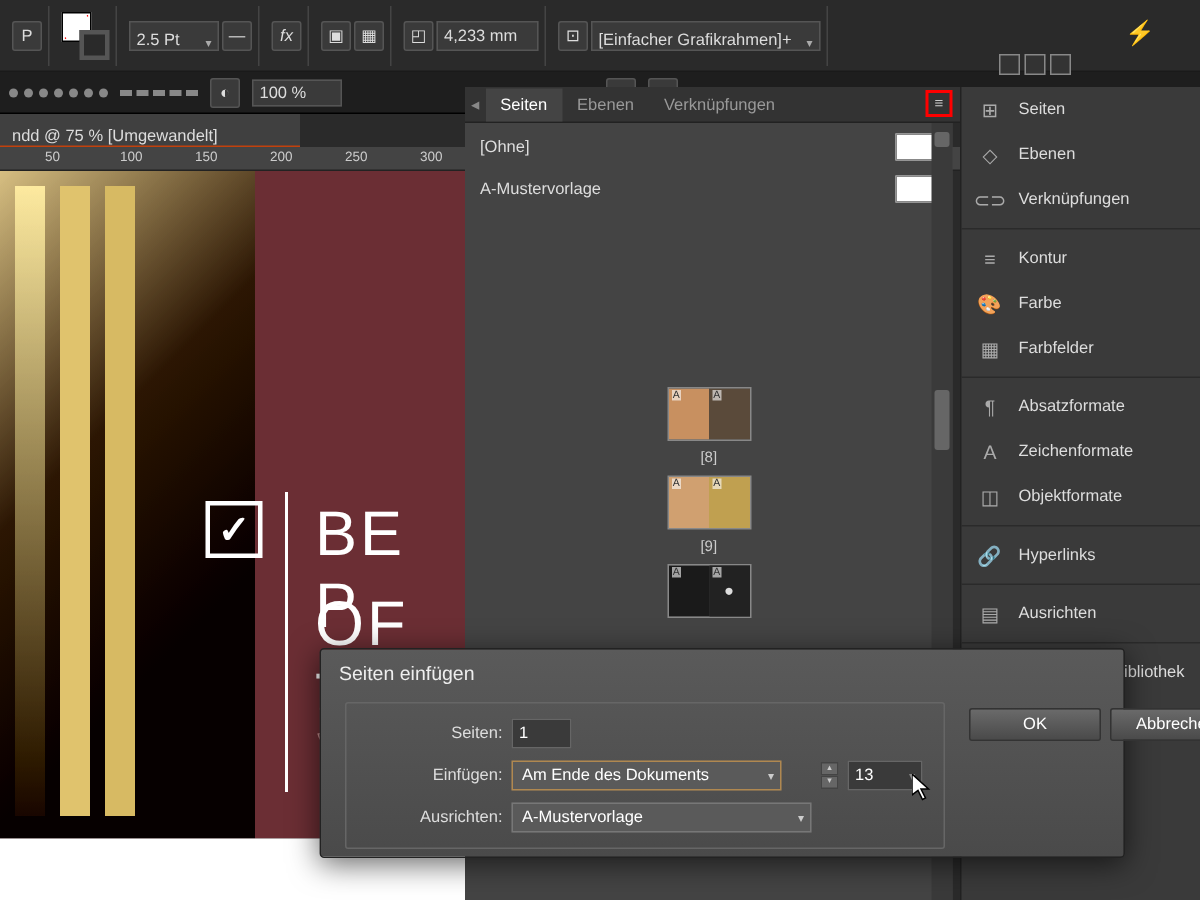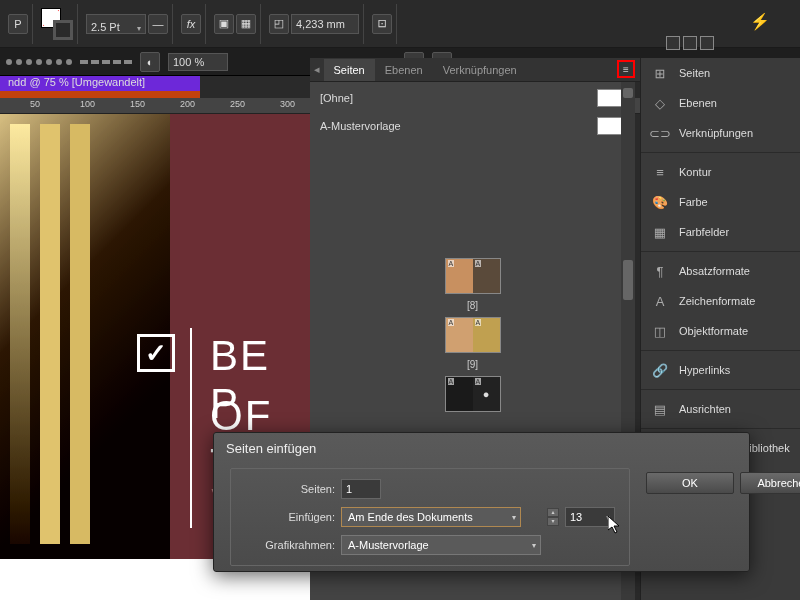--- a/index.html
+++ b/index.html
@@ -14,21 +14,21 @@
 .dropdown{background:#3a3a3a;border:1px solid #555;height:20px;display:flex;align-items:flex-end;padding:0 18px 0 4px;position:relative;min-width:60px}
 .dropdown::after{content:"▾";position:absolute;right:4px;color:#aaa;font-size:8px}
 .dropdown.wide{min-width:140px}
 .num-input{background:#3a3a3a;border:1px solid #555;height:20px;width:68px;display:flex;align-items:center;padding:0 4px}
 .toolbar2{background:#1e1e1e;height:28px;display:flex;align-items:center;padding:0 6px;gap:8px;border-bottom:1px solid #000}
 .dots{display:flex;gap:4px}
 .dot{width:6px;height:6px;border-radius:50%;background:#888}
 .dashes{display:flex;gap:3px;align-items:center}
 .dash{width:8px;height:4px;background:#888}
 .pct{background:#3a3a3a;border:1px solid #555;height:18px;width:60px;display:flex;align-items:center;padding:0 4px}
-.doc-tab{background:#6d28d9;height:22px;display:flex;align-items:flex-start;padding:0 8px;border-bottom:7px solid #c2410c;width:200px}
+.doc-tab{background:#404040;height:22px;display:flex;align-items:flex-end;padding:0 8px;border-bottom:1px solid #c2410c;width:200px}
 .ruler-h{background:#444;height:16px;position:relative;border-bottom:1px solid #222}
 .ruler-h span{position:absolute;font-size:9px;color:#ccc;top:1px}
 .canvas-area{position:absolute;left:0;top:114px;width:363px;height:486px;background:#4d4d4d}
 .page{position:absolute;left:0;top:0;width:310px;height:445px;background:#6b2e34;overflow:hidden}
 .page-img{position:absolute;left:-10px;top:-10px;width:180px;height:470px;background:linear-gradient(135deg,#d4c08a 0%,#3a2818 40%,#1a1208 70%);filter:contrast(1.2)}
 .page-img::before{content:"";position:absolute;top:20px;left:20px;width:20px;height:420px;background:linear-gradient(#e8d89a,#2a1a08);box-shadow:30px 0 0 #d0b870,60px 0 0 #c8b068}
 .check-box{position:absolute;left:137px;top:220px;width:38px;height:38px;border:3px solid #fff;display:flex;align-items:center;justify-content:center}
 .check-box::after{content:"✓";color:#fff;font-size:26px;font-weight:bold}
 .vline{position:absolute;left:190px;top:214px;width:2px;height:200px;background:#fff}
 .txt{position:absolute;left:210px;color:#fff;font-weight:300;letter-spacing:2px}
@@ -106,20 +106,23 @@
   <div class="tb-icon">▦</div>
  </div>
  <div class="tb-group">
   <div class="tb-icon">◰</div>
   <div class="num-input">
         <span>4,233 mm</span>
       </div>
  </div>
  <div class="tb-group">
   <div class="tb-icon">⊡</div>
+  <div class="dropdown wide">
+        <span>[Einfacher Grafikrahmen]+</span>
+      </div>
  </div>
  <span class="lightning">⚡</span>
 </div>
 
 <div class="toolbar2">
  <div class="dots">
       <div class="dot"></div>
       <div class="dot"></div>
       <div class="dot"></div>
       <div class="dot"></div>
@@ -279,21 +282,21 @@
    <input class="dlg-input" value="1" style="">
    <div></div>
         <div></div>
    <div class="dlg-label">Einfügen:</div>
    <div class="dlg-select">Am Ende des Dokuments</div>
    <div class="spinner">
           <div>▴</div>
           <div>▾</div>
         </div>
    <div class="dlg-num">13</div>
-   <div class="dlg-label">Grafikrahmen:</div>
+   <div class="dlg-label">Ausrichten:</div>
    <div class="dlg-select plain">A-Mustervorlage</div>
    <div></div>
         <div></div>
   </div>
   <div class="dlg-buttons">
    <button class="dlg-btn">OK</button>
    <button class="dlg-btn">Abbrechen</button>
   </div>
  </div>
 </div>

